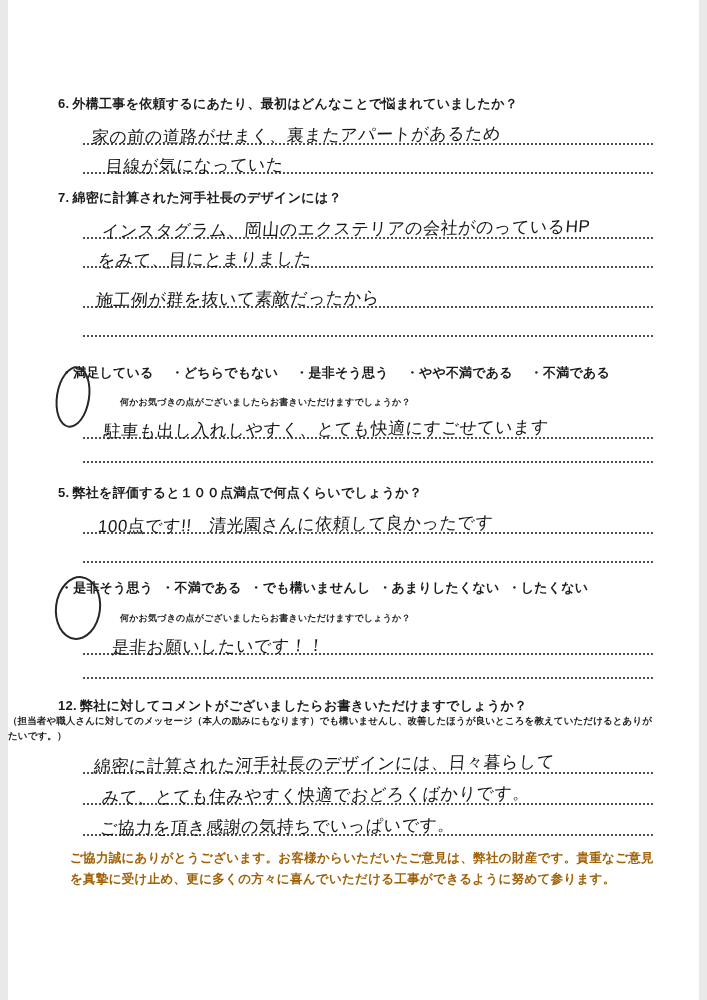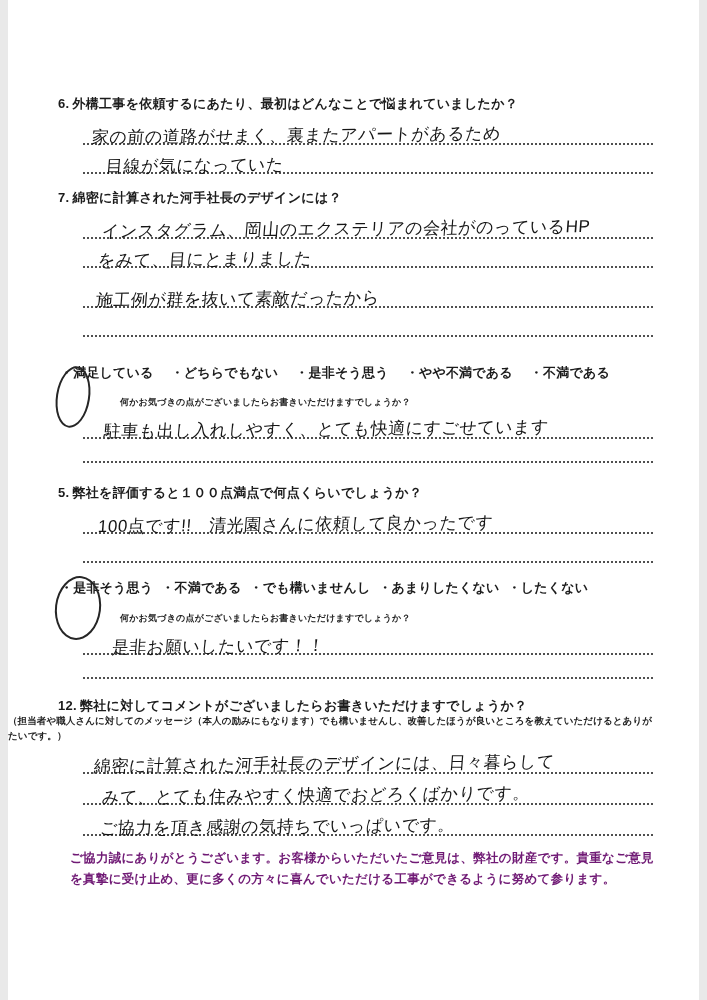--- a/index.html
+++ b/index.html
@@ -49,21 +49,21 @@
   }
   .circle{
     position:absolute;
     border:2px solid #262626;
     border-radius:50%;
     background:transparent;
   }
   .footer{
     position:absolute;top:848px;left:62px;width:592px;
     font-size:12.5px;font-weight:700;line-height:1.7;
-    letter-spacing:0.3px;color:#701a75;
+    letter-spacing:0.3px;color:#a16207;
   }
 </style>
 </head>
 <body>
 
 <div class="page">
 
   <section class="q" style="top:96px">
     <div class="qtitle"><span class="qnum">6.</span><span>外構工事を依頼するにあたり、最初はどんなことで悩まれていましたか？</span></div>
     <div class="ans-area">

